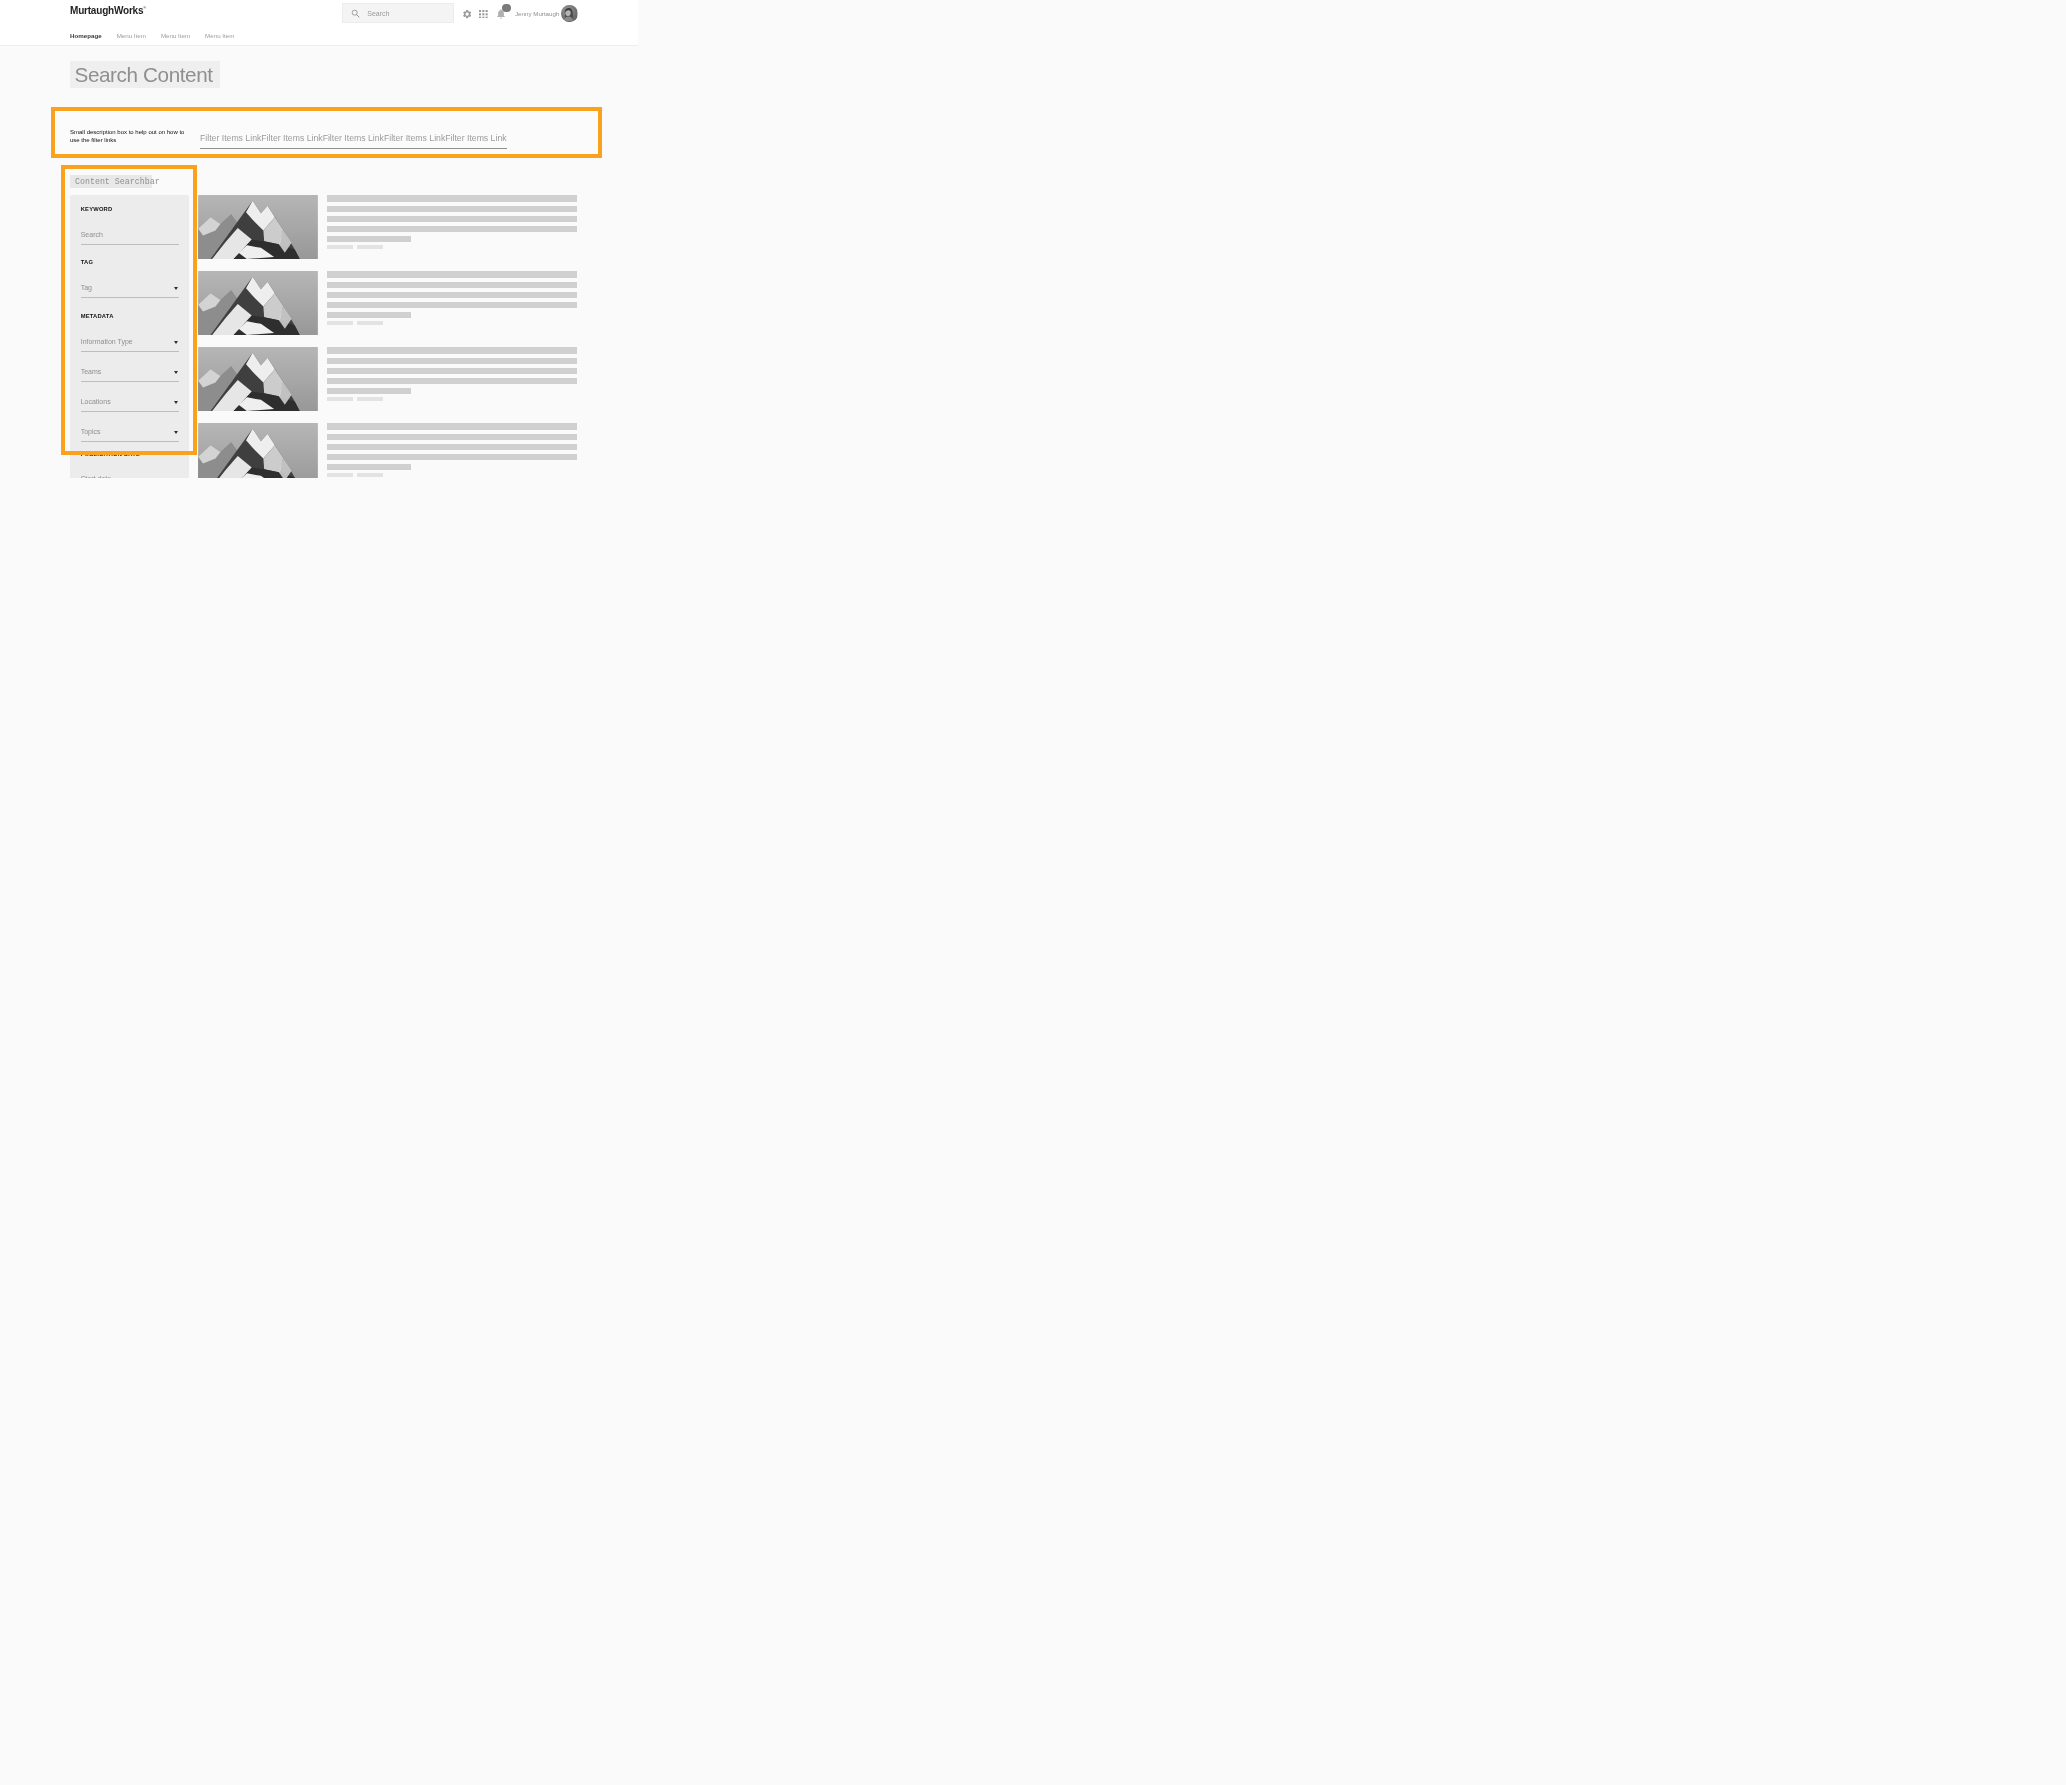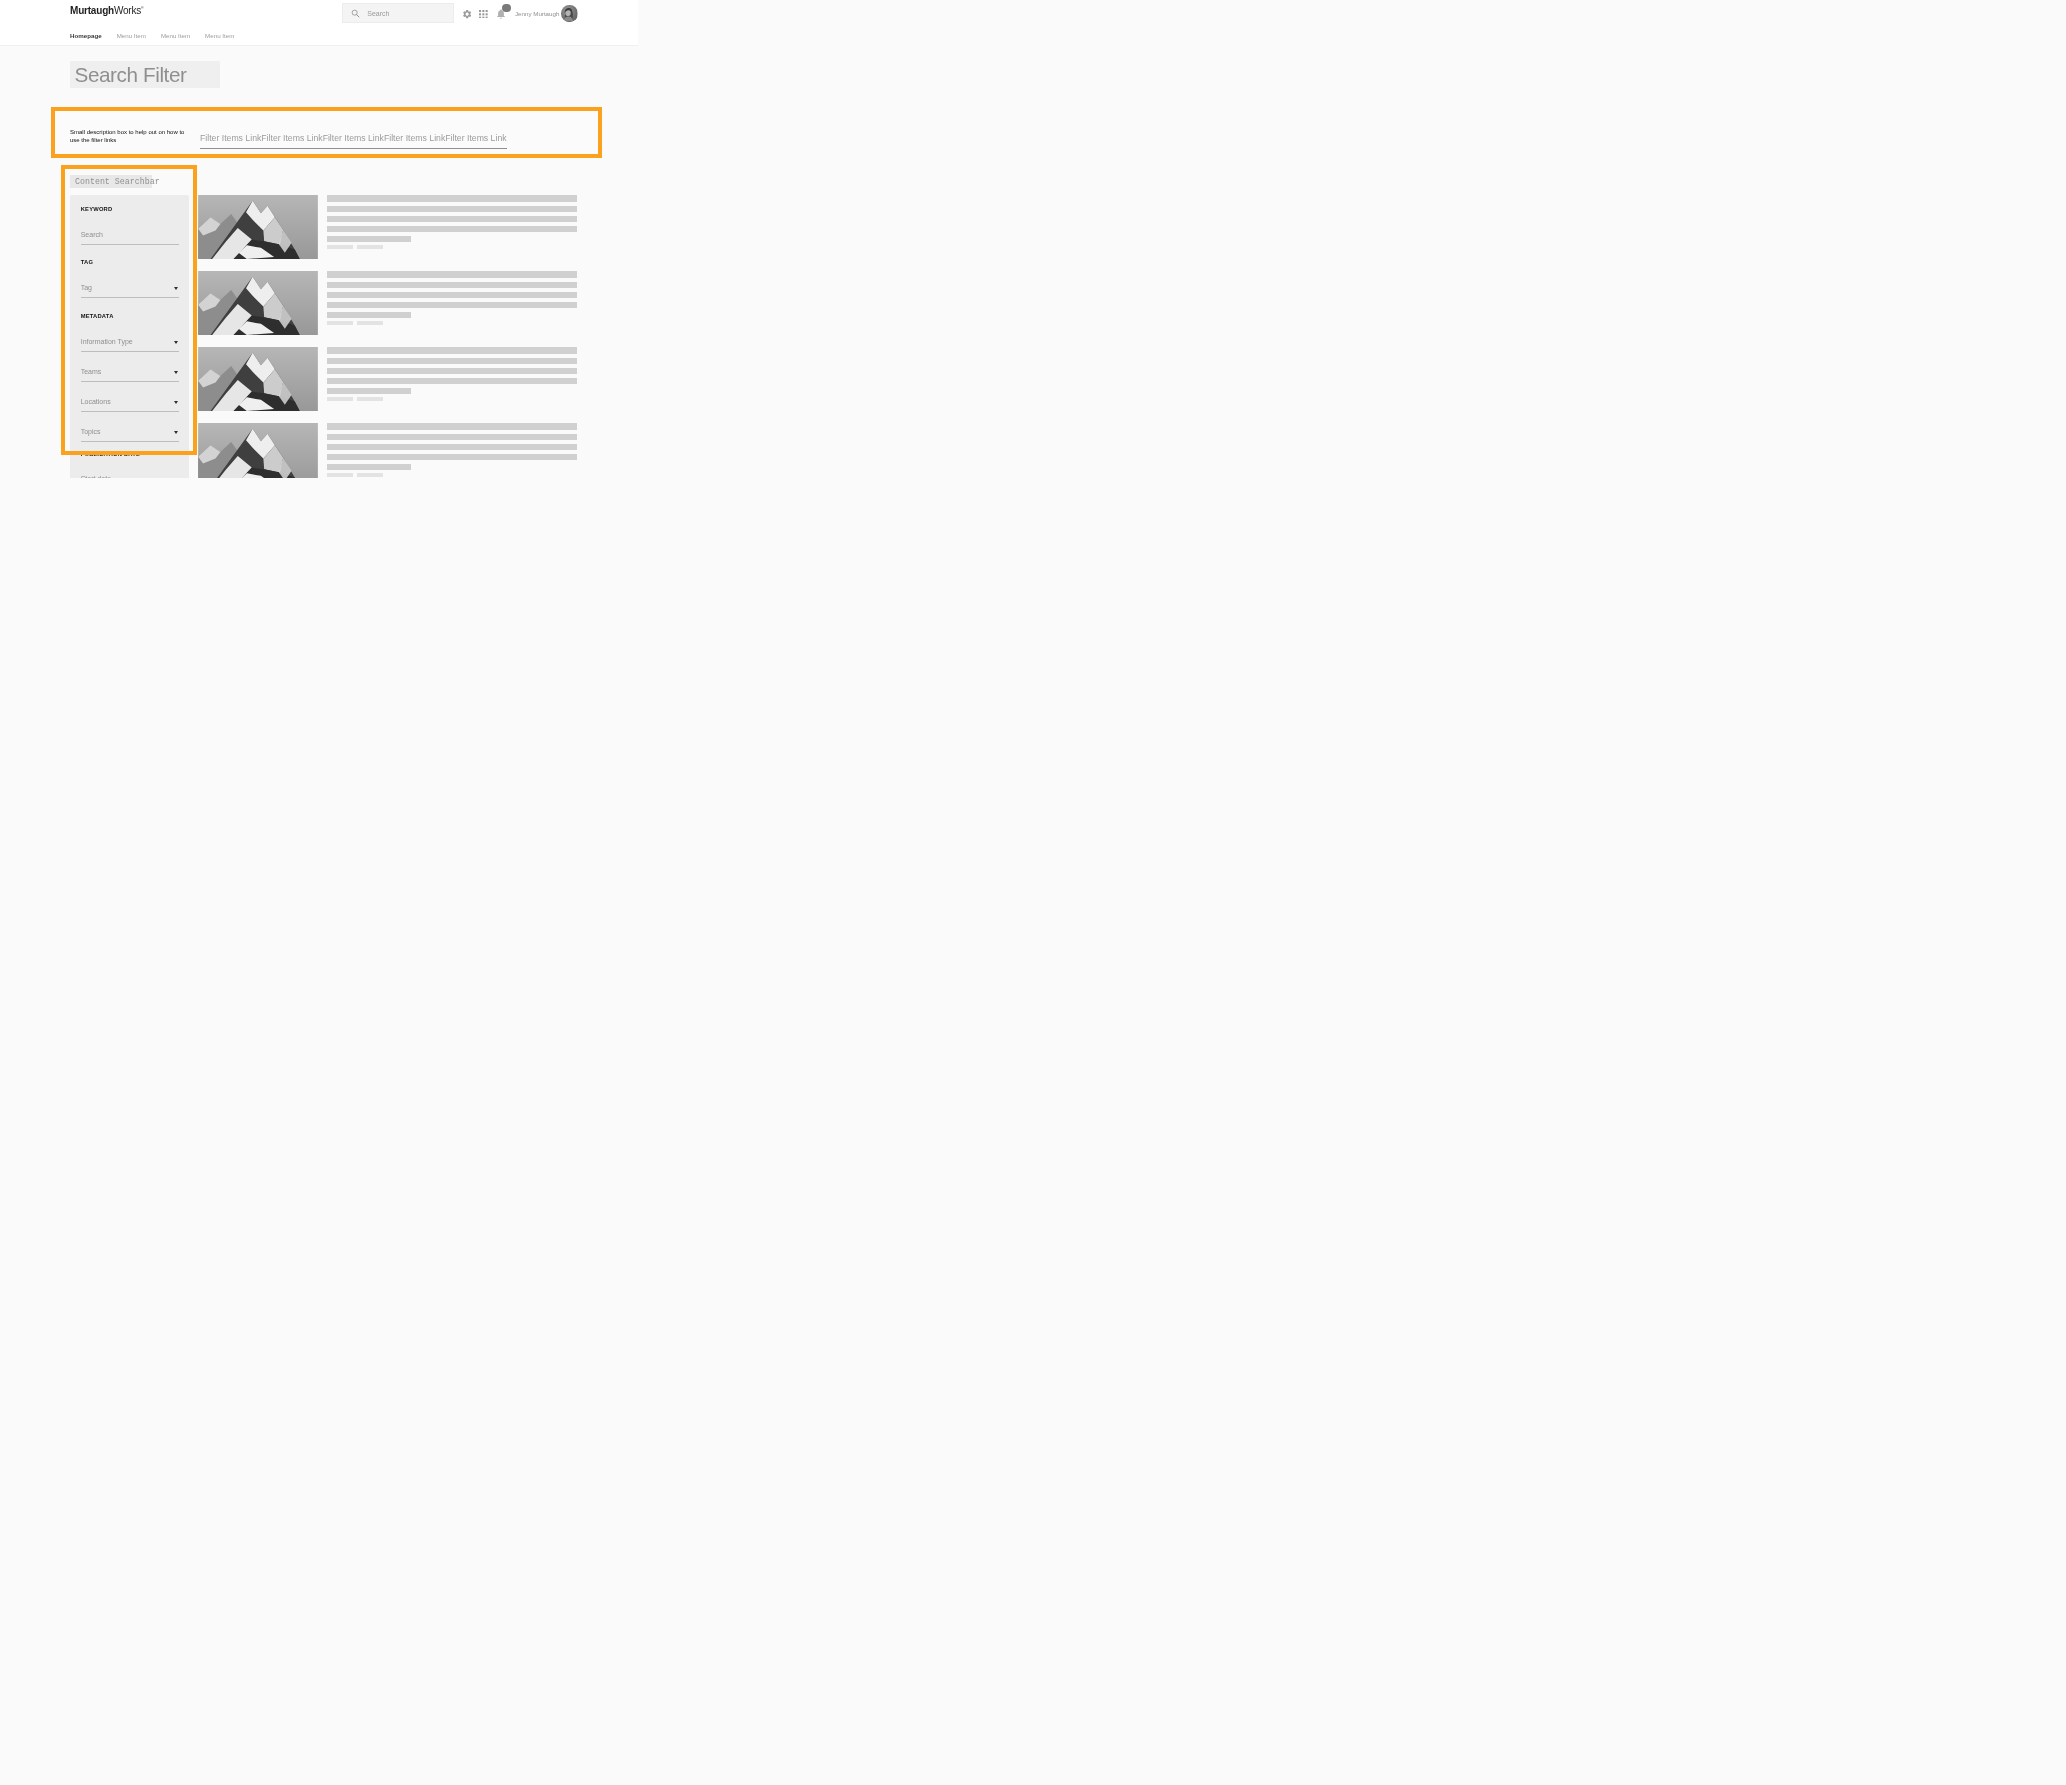--- a/index.html
+++ b/index.html
@@ -7,21 +7,21 @@
   #screen{
     position:relative;width:638px;height:478px;overflow:hidden;
     background:#fafafa;font-family:"Liberation Sans","DejaVu Sans",sans-serif;
     -webkit-font-smoothing:antialiased;
   }
 
   
   #header{position:absolute;left:0;top:0;width:638px;height:46px;background:#ffffff;border-bottom:0.4px solid #efefef;}
   #logo{position:absolute;left:70px;top:5.4px;font-size:10px;color:#1f1f1f;letter-spacing:-0.2px;white-space:nowrap;}
   #logo .lg-bold{font-weight:700;}
-  #logo .lg-light{font-weight:400;}
+  #logo .lg-light{font-weight:700;}
   #logo .lg-reg{font-size:3.7px;vertical-align:top;position:relative;top:0.8px;font-weight:400;}
   #main-nav{position:absolute;left:70px;top:32px;display:flex;gap:15px;font-size:6.2px;}
   .nav-item{color:#9b9b9b;cursor:pointer;white-space:nowrap;}
   .nav-item.active{color:#3a3a3a;font-weight:700;}
   #hdr-search{position:absolute;left:342px;top:3.3px;width:112px;height:20px;background:#f4f4f4;border:0.4px solid #ececec;display:flex;align-items:center;}
   #hdr-search svg{margin-left:8.3px;flex:0 0 auto;}
   #hdr-search input{flex:1;margin-left:5px;margin-right:4.1px;border:none;outline:none;background:transparent;font-family:inherit;font-size:7px;color:#555;}
   #hdr-search input::placeholder{color:#9a9a9a;}
   .hdr-icon{position:absolute;top:8.3px;width:10.7px;height:10.7px;cursor:pointer;}
   #gear-btn{left:462px;top:8.7px;}
@@ -157,21 +157,21 @@
     <div id="user-name">Jenny Murtaugh</div>
 
     <div id="avatar">
       <svg width="16.5" height="16.5" viewBox="0 0 40 40">
         <use href="#avatar-art"></use>
       </svg>
     </div>
   </div>
 
   <div id="title-block">
-    <span>Search Filter</span>
+    <span>Search Content</span>
   </div>
 
   <div id="banner-outline" class="annotation"></div>
   <div id="banner-desc">Small description box to help out on how to use the filter links</div>
   <div id="banner-links">
     <span class="filter-link">Filter Items Link</span>
     <span class="filter-link">Filter Items Link</span>
     <span class="filter-link">Filter Items Link</span>
     <span class="filter-link">Filter Items Link</span>
     <span class="filter-link">Filter Items Link</span>

